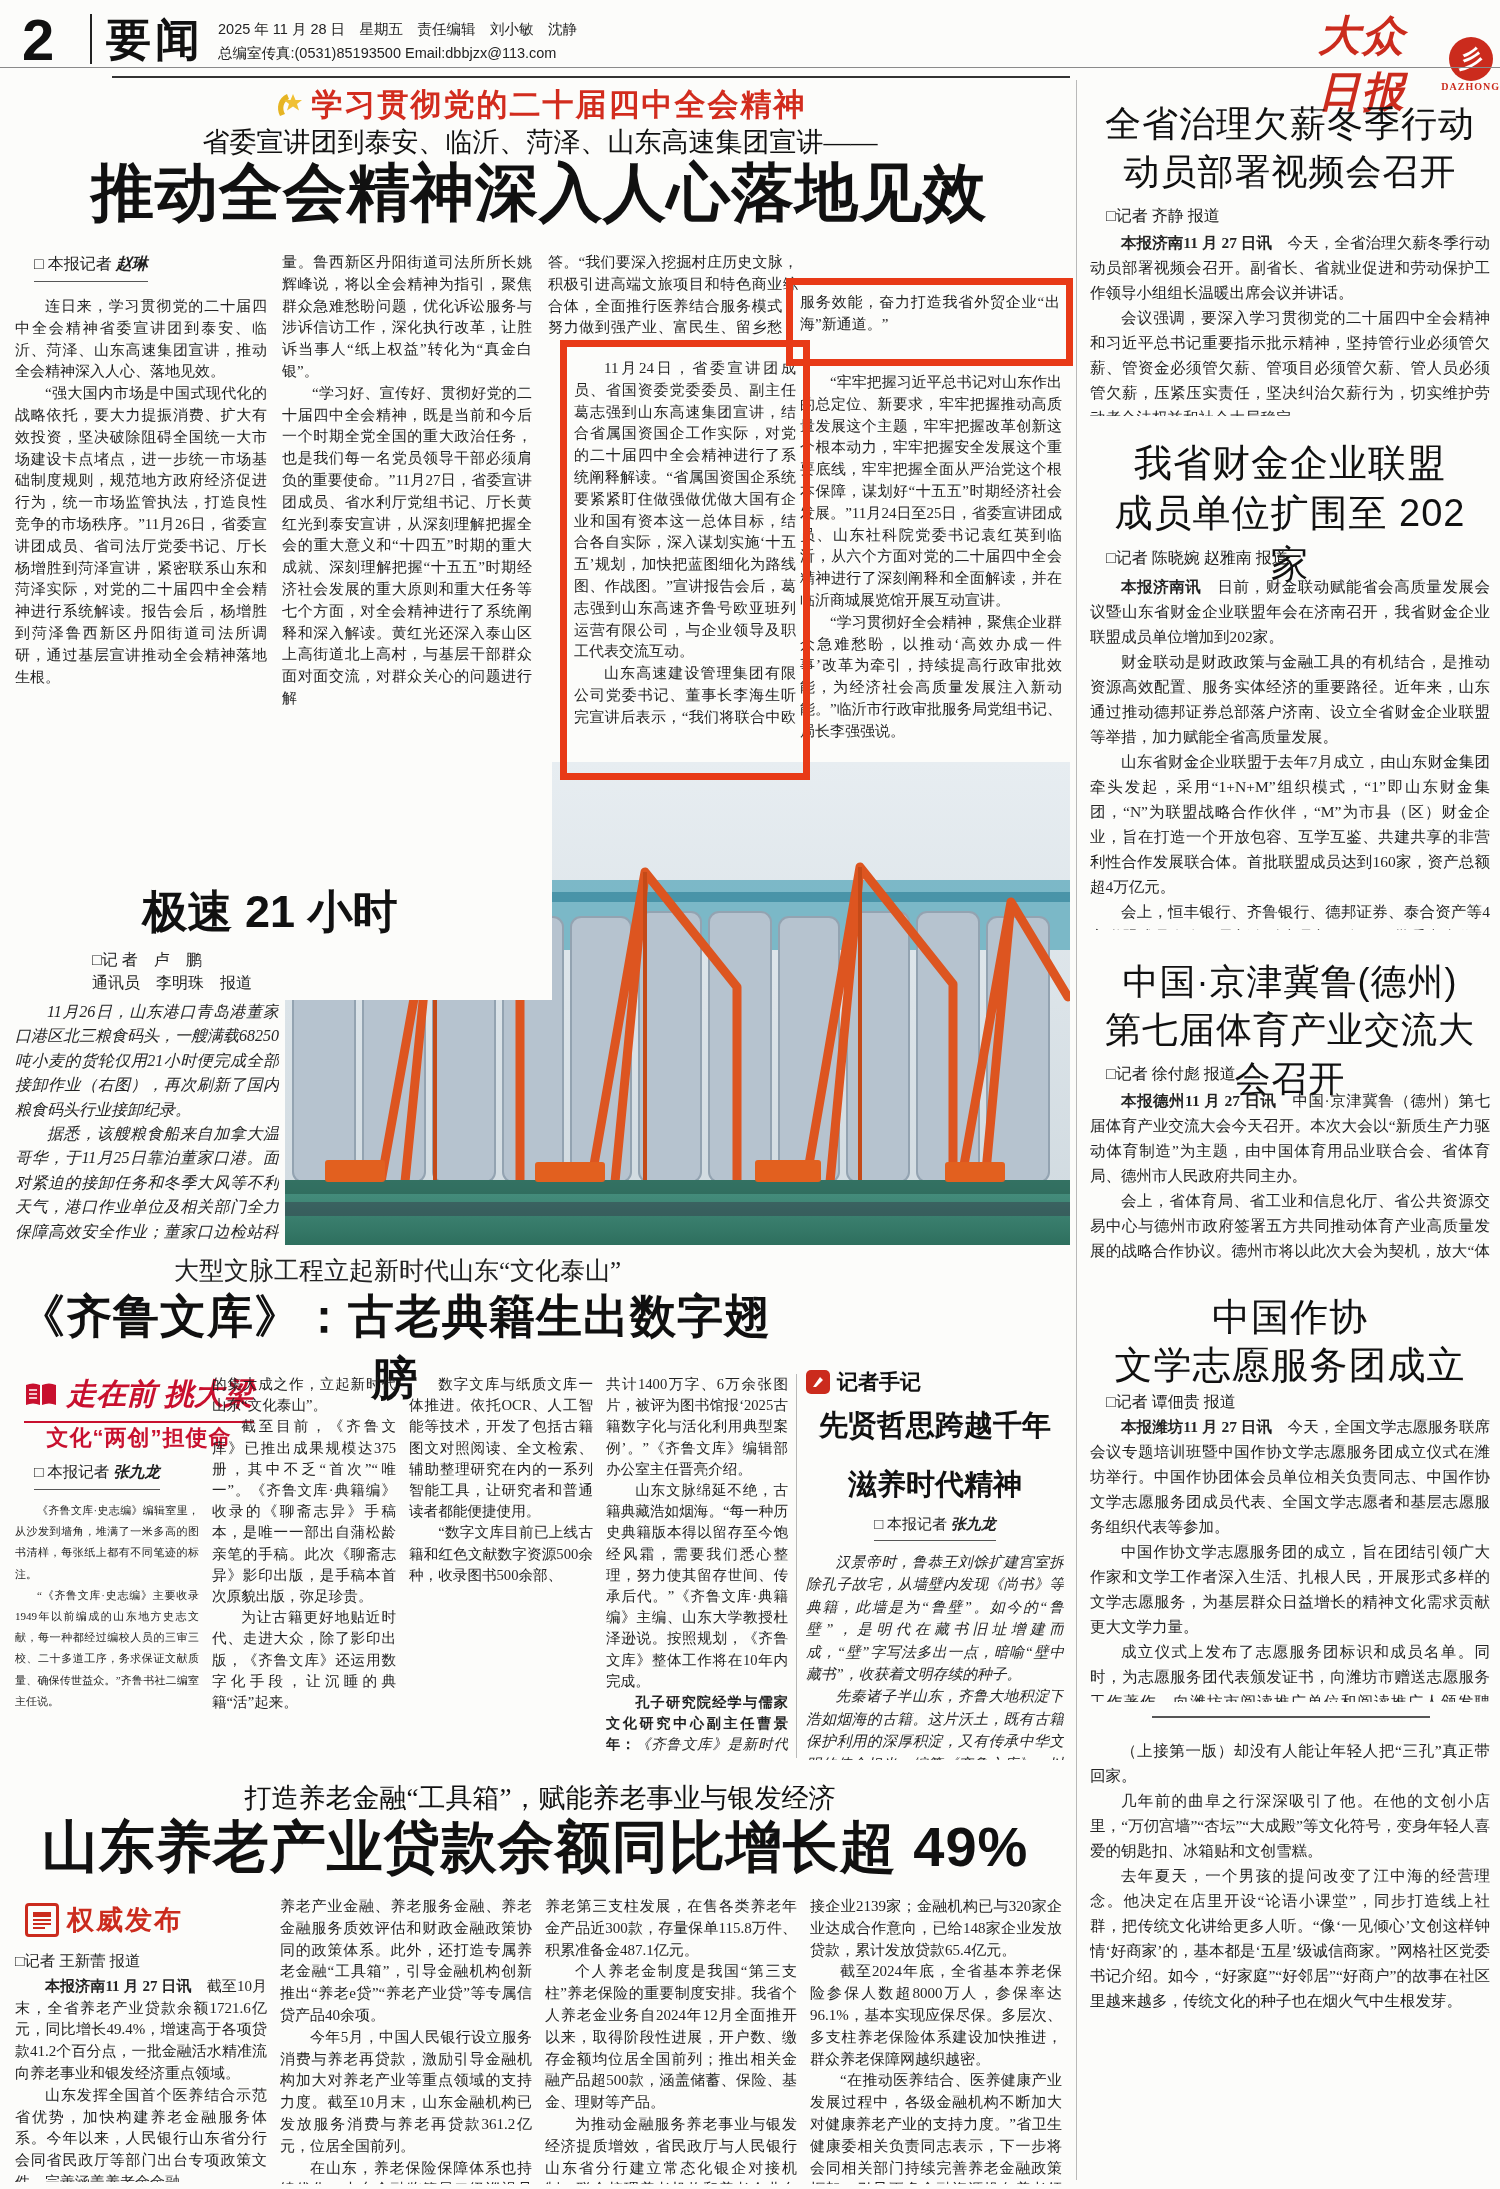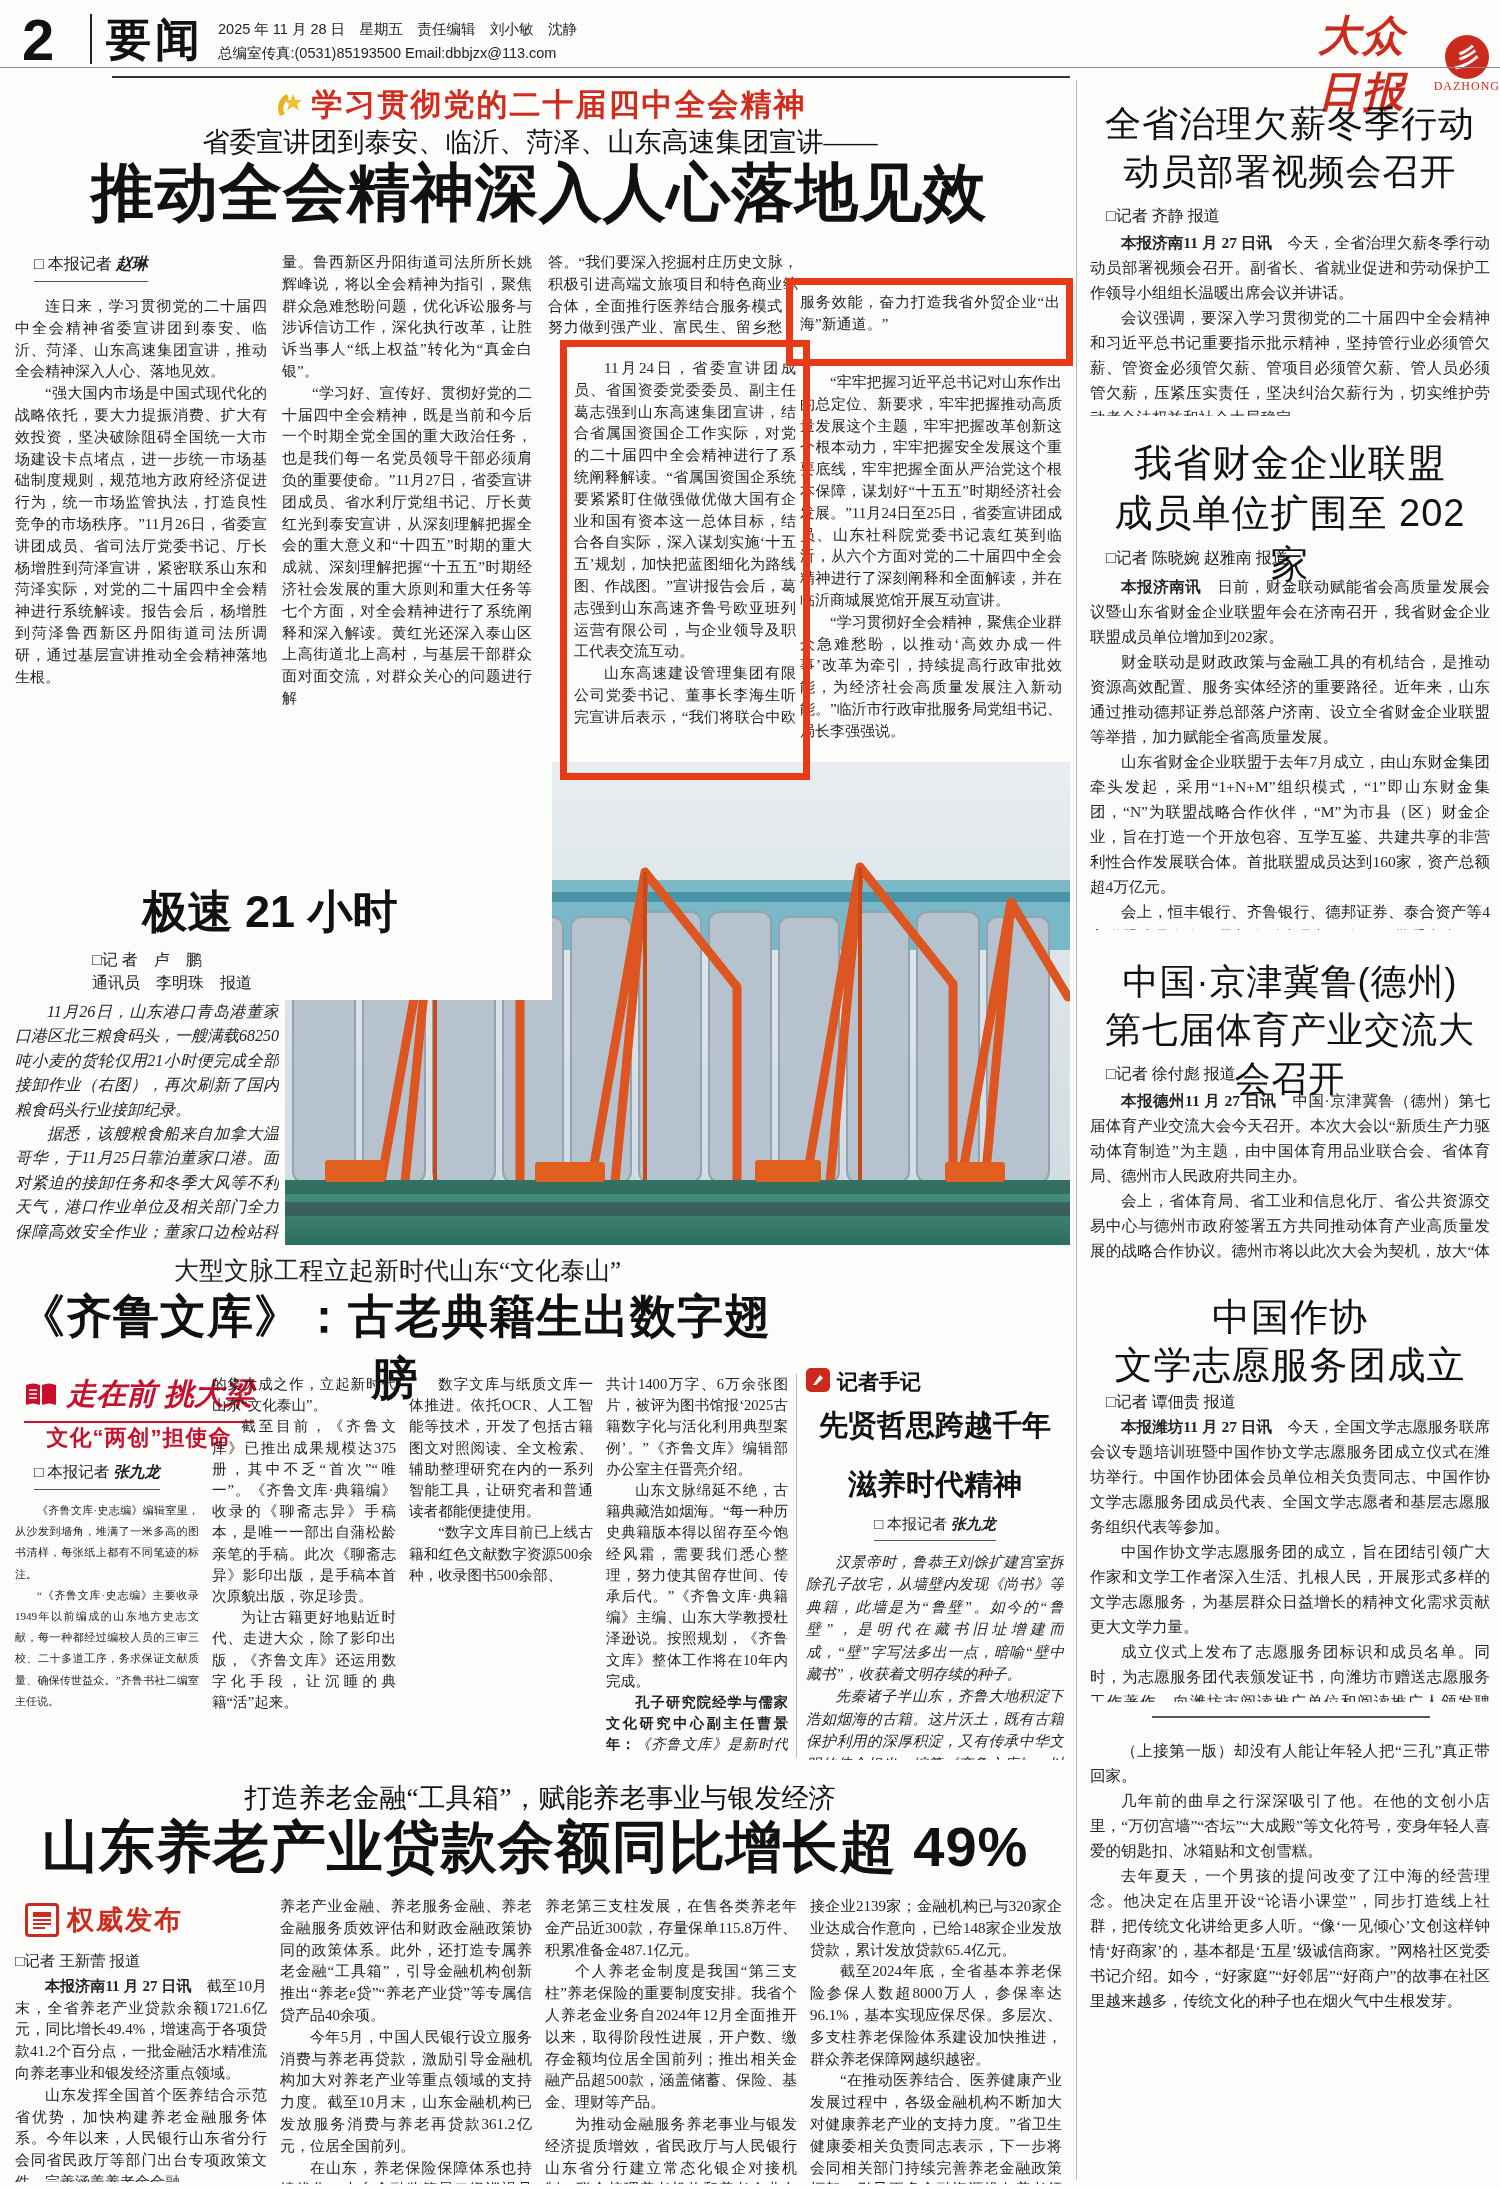--- a/index.html
+++ b/index.html
@@ -33,21 +33,21 @@
 
   <div class="abs hei" style="left:22px;top:6px;font-size:58px;font-weight:bold;color:#111">2</div>
   <div class="abs" style="left:90px;top:14px;width:2px;height:50px;background:#222"></div>
   <div class="abs hei" style="left:106px;top:10px;font-size:45px;font-weight:bold;letter-spacing:4px;color:#111">要闻</div>
   <div class="abs hei" style="left:218px;top:20px;font-size:14.5px;color:#222">2025 年 11 月 28 日　星期五　责任编辑　刘小敏　沈静</div>
   <div class="abs hei" style="left:218px;top:44px;font-size:14.5px;color:#222">总编室传真:(0531)85193500 Email:dbbjzx@113.com</div>
   <div class="abs" style="left:1318px;top:8px;display:flex;align-items:center;gap:6px">
     <span style="font-size:42px;font-weight:900;font-style:italic;color:#cb2b1d;letter-spacing:2px">大众日报</span>
     <span style="display:inline-flex;flex-direction:column;align-items:center">
       <span style="width:44px;height:44px;border-radius:50%;background:#cb2b1d;color:#fff;display:flex;align-items:center;justify-content:center;font-size:24px;font-weight:bold">彡</span>
-      <span style="font-size:12px;color:#cb2b1d;letter-spacing:1px;font-weight:normal">DAZHONG</span>
+      <span style="font-size:10px;color:#cb2b1d;letter-spacing:1px;font-weight:bold">DAZHONG</span>
     </span>
   </div>
   <div class="abs rule" style="left:0;top:67px;width:1500px;height:1px"></div>
 
   <div class="abs" style="left:112px;top:76px;width:958px;height:2px;background:#333"></div>
 
   <div class="abs center" style="left:60px;top:84px;width:960px">
     <span style="display:inline-flex;align-items:center;gap:8px">
       <span>
         <svg width="30" height="30" viewBox="0 0 30 30">
@@ -194,21 +194,21 @@
     <p>“数字文库目前已上线古籍和红色文献数字资源500余种，收录图书500余部、</p>
   </div>
   <div class="abs bt" style="left:606px;top:1374px;width:182px;height:384px;font-size:14.6px;line-height:21.2px">
     <p style="text-indent:0">共计1400万字、6万余张图片，被评为图书馆报‘2025古籍数字化与活化利用典型案例’。”《齐鲁文库》编辑部办公室主任晋亮介绍。</p>
     <p>山东文脉绵延不绝，古籍典藏浩如烟海。“每一种历史典籍版本得以留存至今饱经风霜，需要我们悉心整理，努力使其留存世间、传承后代。”《齐鲁文库·典籍编》主编、山东大学教授杜泽逊说。按照规划，《齐鲁文库》整体工作将在10年内完成。</p>
     <p><b class="hei" style="font-size:14.2px">孔子研究院经学与儒家文化研究中心副主任曹景年：</b><span class="kai">《齐鲁文库》是新时代系统整理齐鲁文化、传承中华文脉、推进文化“两创”的扛鼎之作，具有三大鲜明特色。其“全”，广纳古籍文献、文物遗迹、山水文脉、科技成果，全景式呈现齐鲁文化发展脉络；其“精”，甄选历代文</span></p>
   </div>
   <div class="abs vrule" style="left:796px;top:1374px;width:1px;height:384px"></div>
 
   <div class="abs" style="left:806px;top:1368px;width:258px;height:392px;overflow:hidden">
-    <div style="display:flex;align-items:flex-start;gap:7px">
+    <div style="display:flex;align-items:center;gap:7px">
       <span style="width:24px;height:24px;background:#cb2b1d;border-radius:5px;display:flex;align-items:center;justify-content:center">
         <svg width="14" height="14" viewBox="0 0 14 14">
             <path d="M2 12 L9 2 L12 5 L5 12 Z M2 12 L4.5 9.5" fill="#fff"></path>
           </svg>
       </span>
       <span class="hei" style="font-size:21px;font-weight:bold;color:#111">记者手记</span>
     </div>
     <div class="hei center" style="margin-top:10px;font-size:29px;font-weight:900;color:#111">先贤哲思跨越千年</div>
     <div class="hei center" style="margin-top:19px;font-size:29px;font-weight:900;color:#111">滋养时代精神</div>
     <div class="center" style="margin-top:10px">

